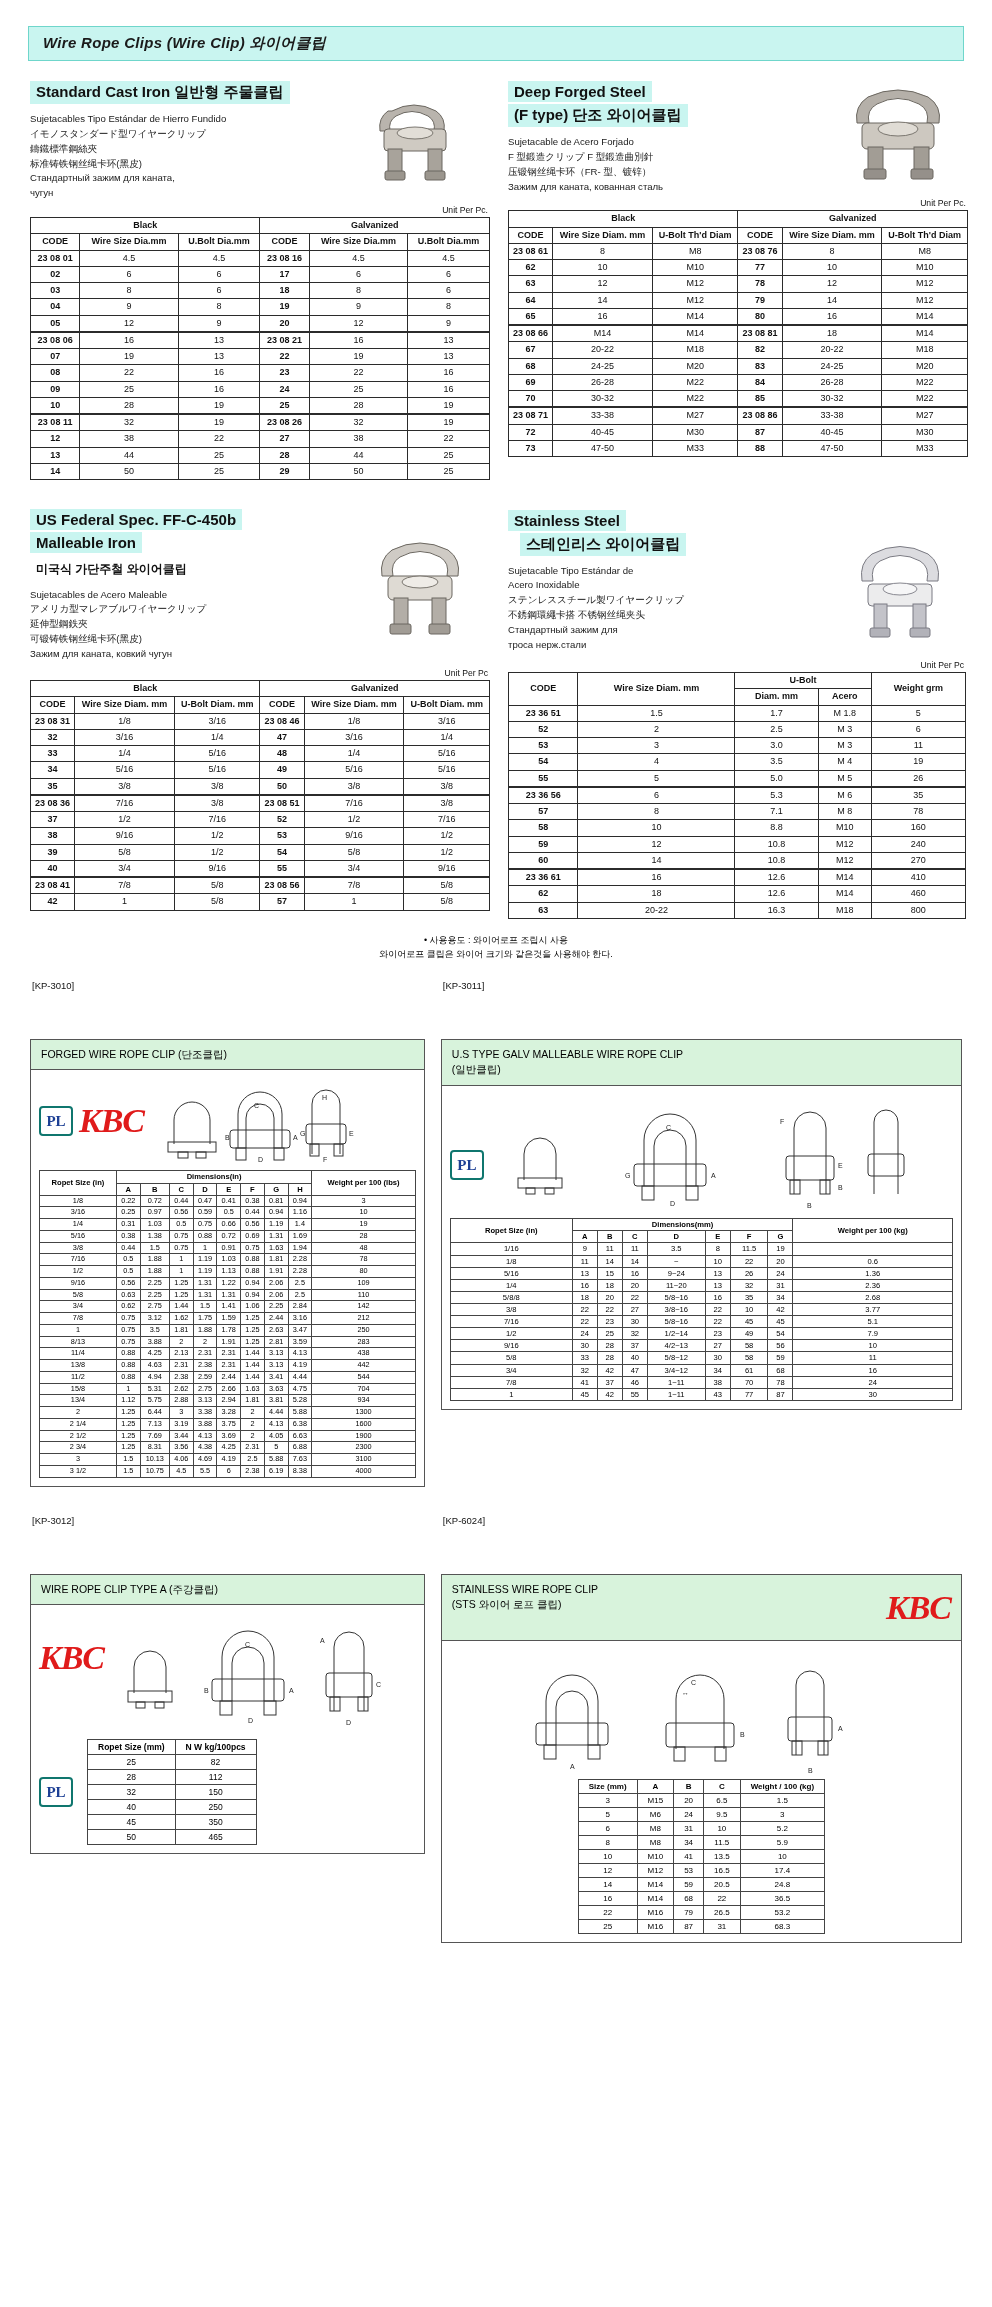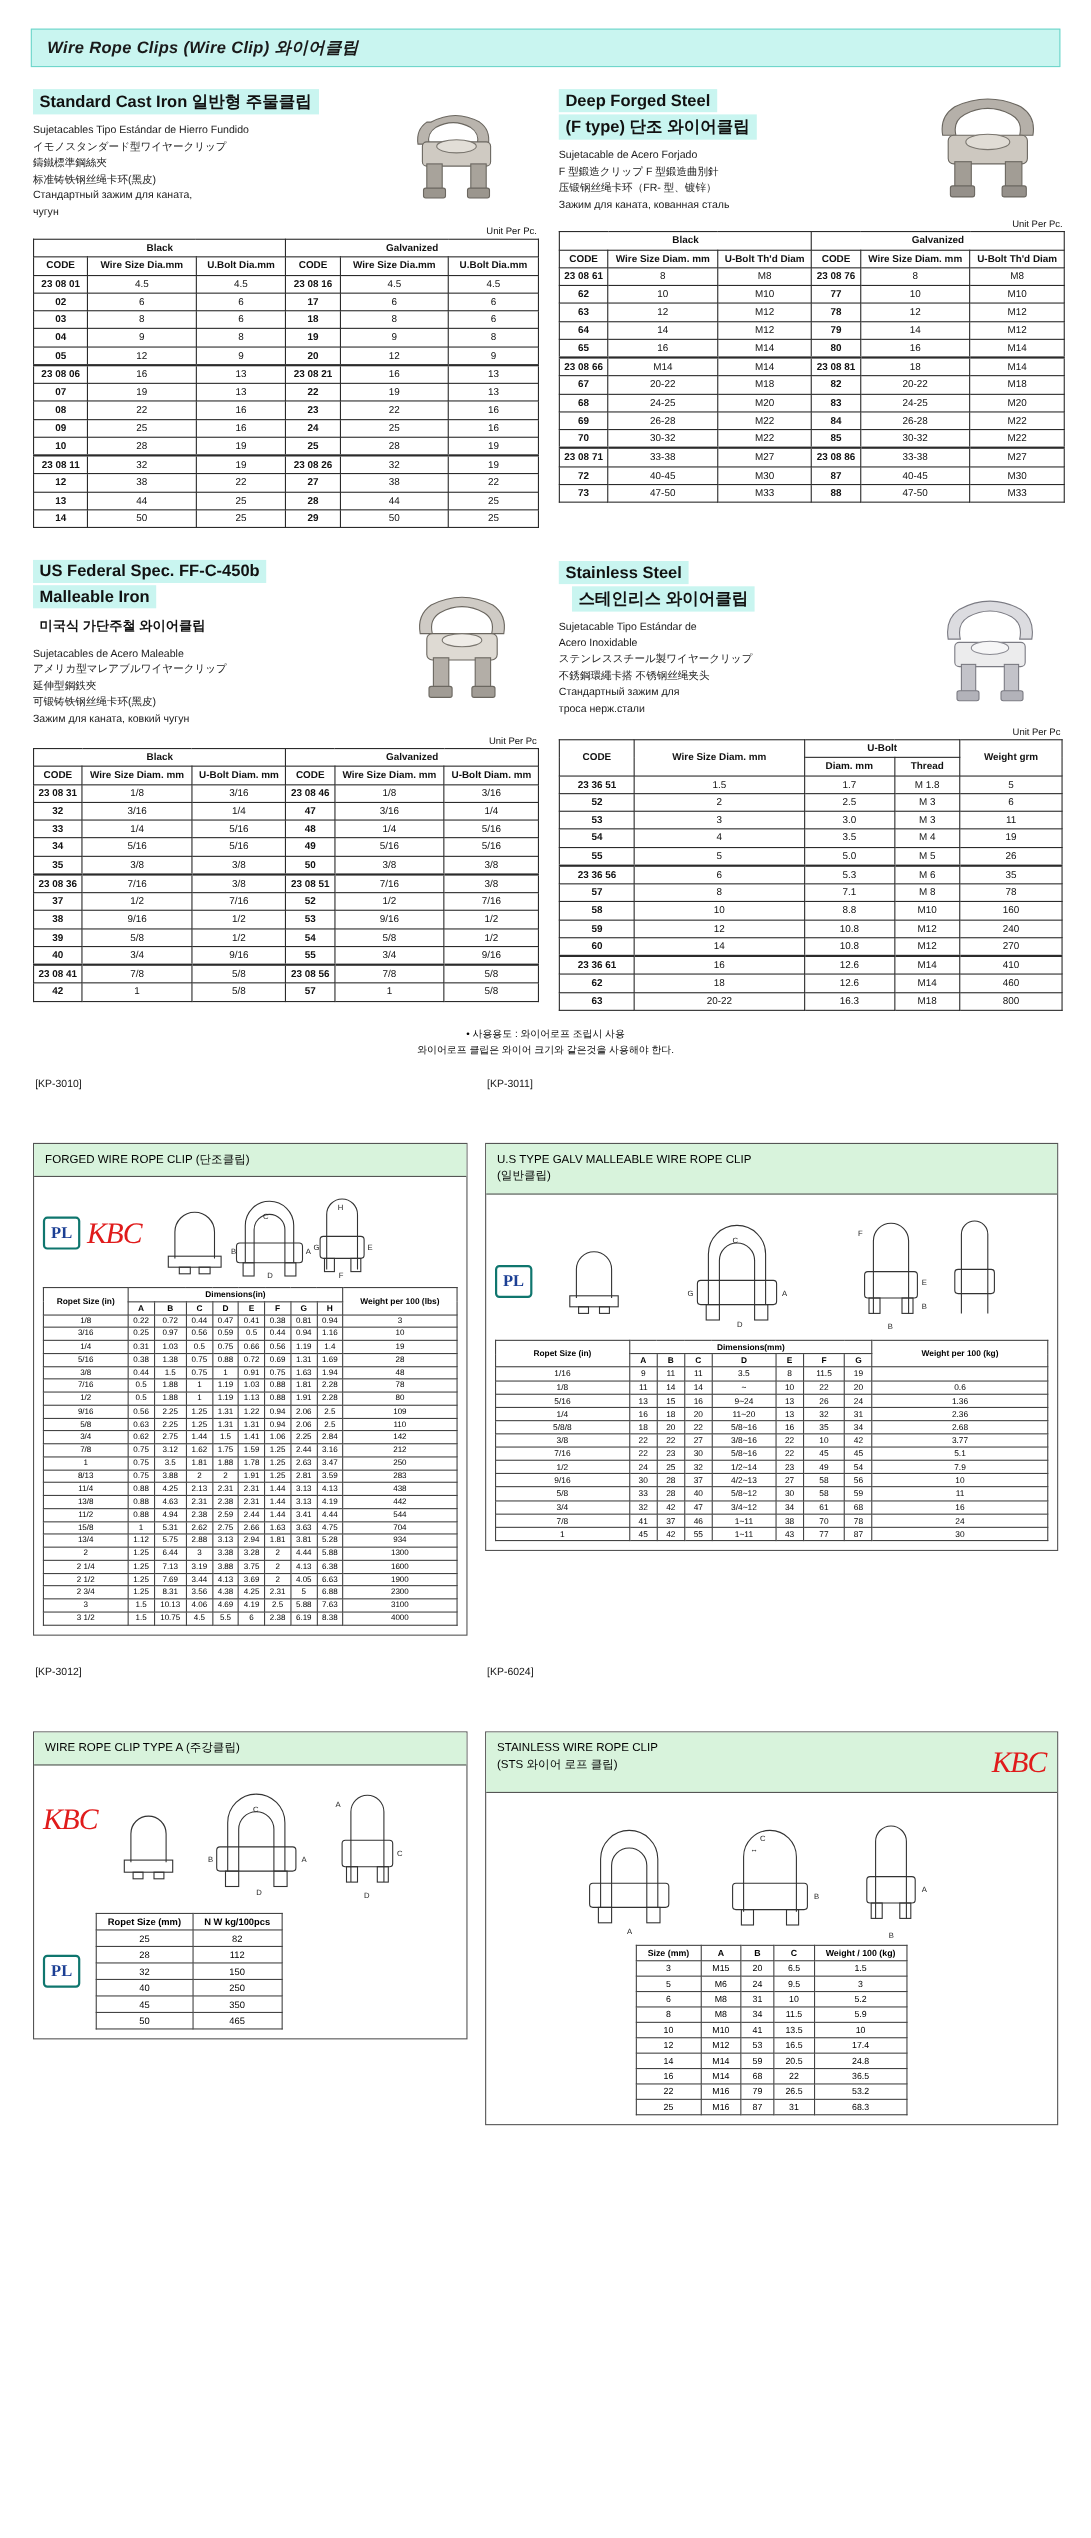--- a/index.html
+++ b/index.html
@@ -106,23 +106,23 @@
     background: #d8f3dc;
     border-bottom: 1px solid #555;
     padding: 7px 10px;
     font-size: 10.5px;
     line-height: 1.5;
   }
   .panel-body { position: relative; padding: 8px; }
   .kbc {
     font-family: "Liberation Serif", serif;
     font-style: italic;
-    font-weight: normal;
+    font-weight: bold;
     color: #e01b1b;
-    font-size: 27px;
+    font-size: 34px;
     letter-spacing: -1px;
   }
   .pl-badge {
     width: 34px; height: 30px;
     border: 2px solid #0f766e;
     border-radius: 4px;
     color: #1c3f94;
     font-weight: bold;
     font-size: 15px;
     display: flex; align-items: center; justify-content: center;
@@ -653,21 +653,21 @@
       <table class="spec">
         <thead>
           <tr>
             <th rowspan="2">CODE</th>
             <th rowspan="2">Wire Size Diam. mm</th>
             <th colspan="2">U-Bolt</th>
             <th rowspan="2">Weight grm</th>
           </tr>
           <tr>
             <th>Diam. mm</th>
-            <th>Thread</th>
+            <th>Acero</th>
           </tr>
         </thead>
         <tbody>
             <tr>
               <td class="code">23 36 51</td>
               <td>1.5</td>
               <td>1.7</td>
               <td>M 1.8</td>
               <td>5</td>
             </tr>

